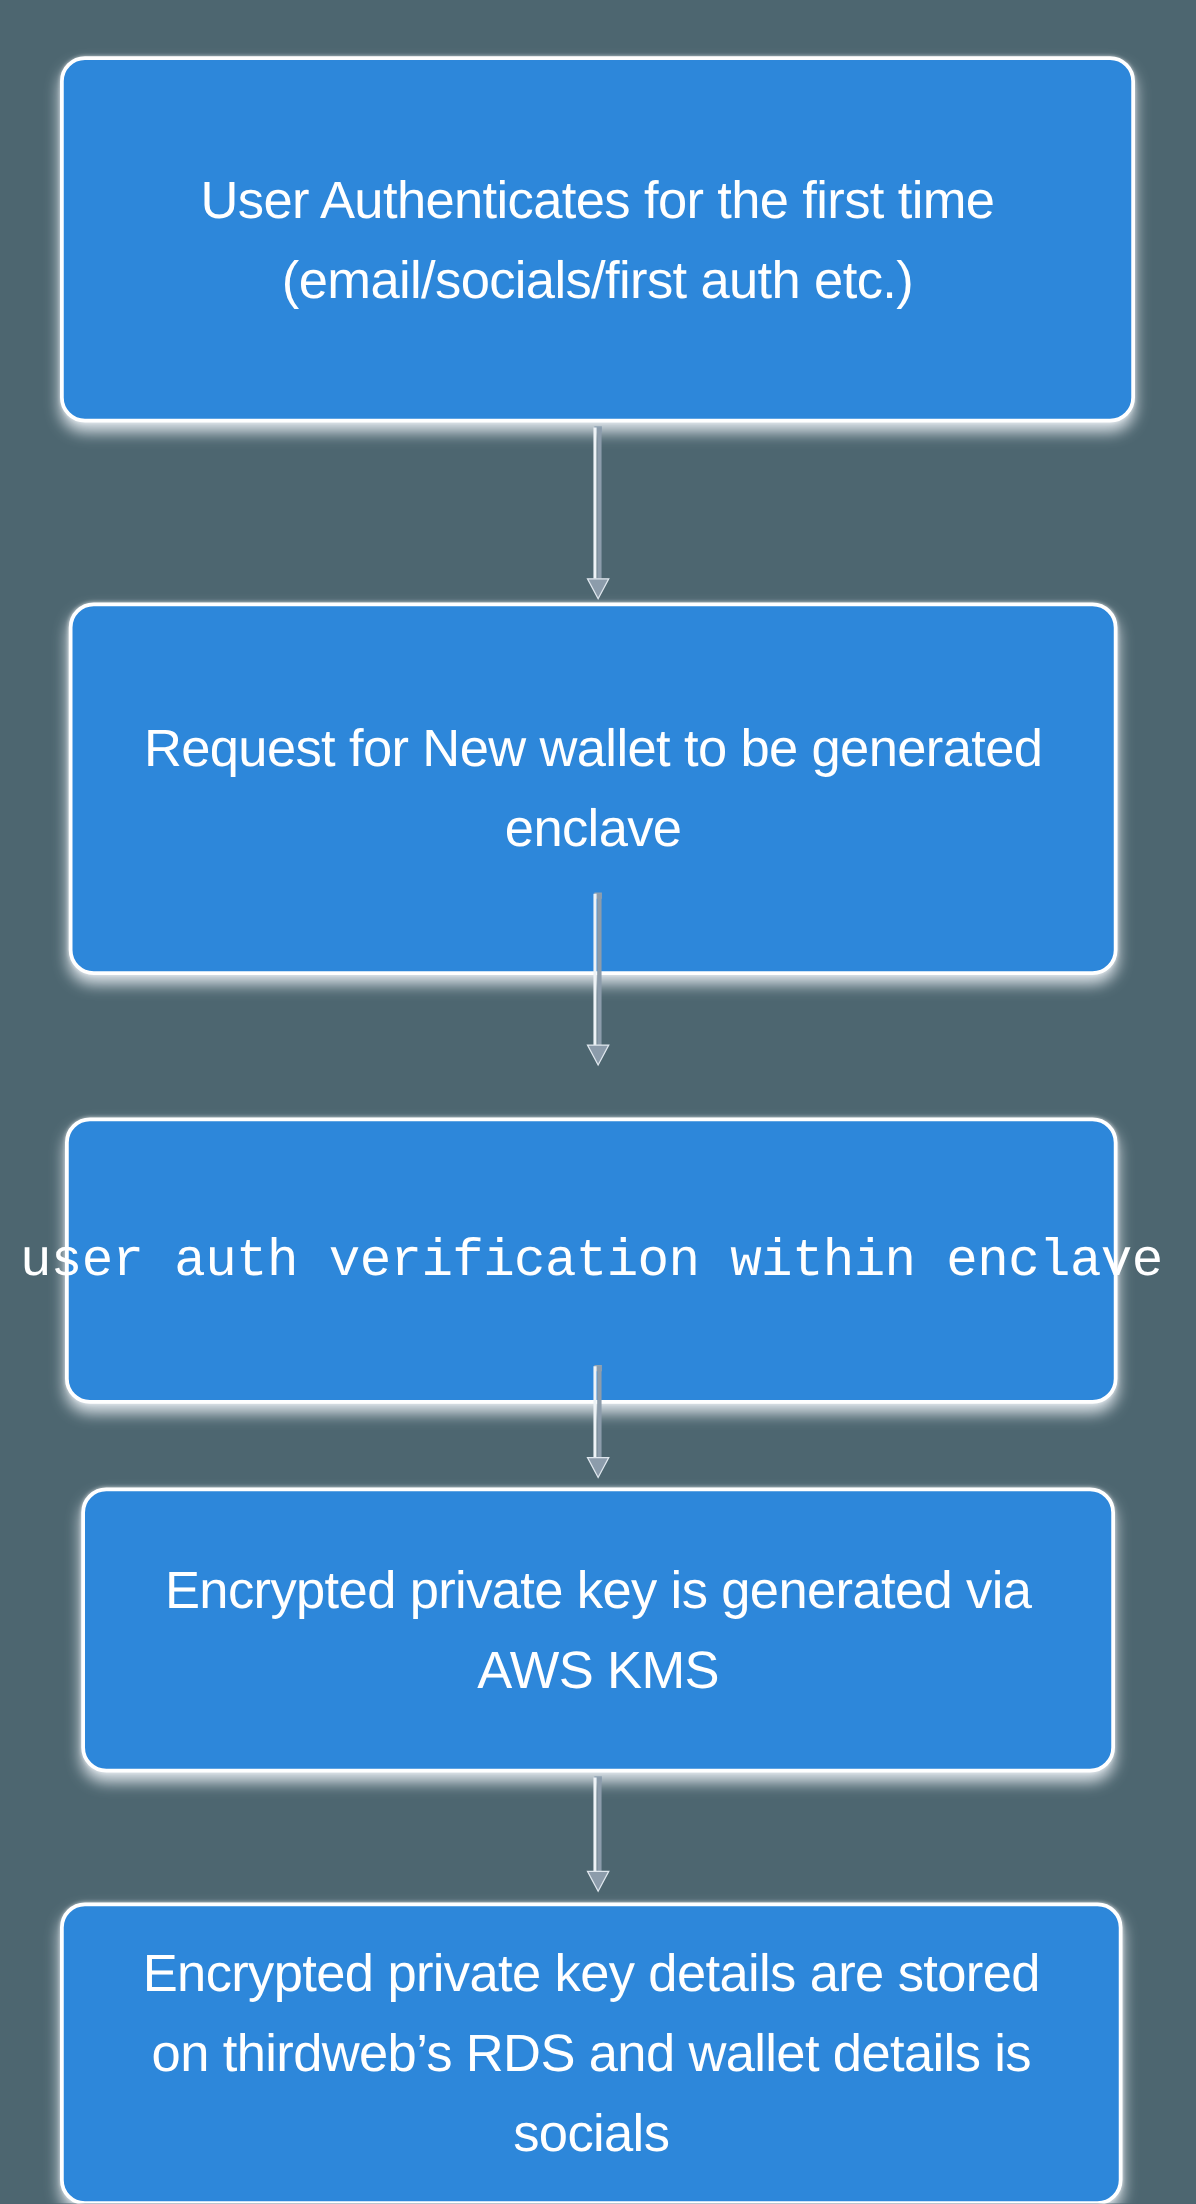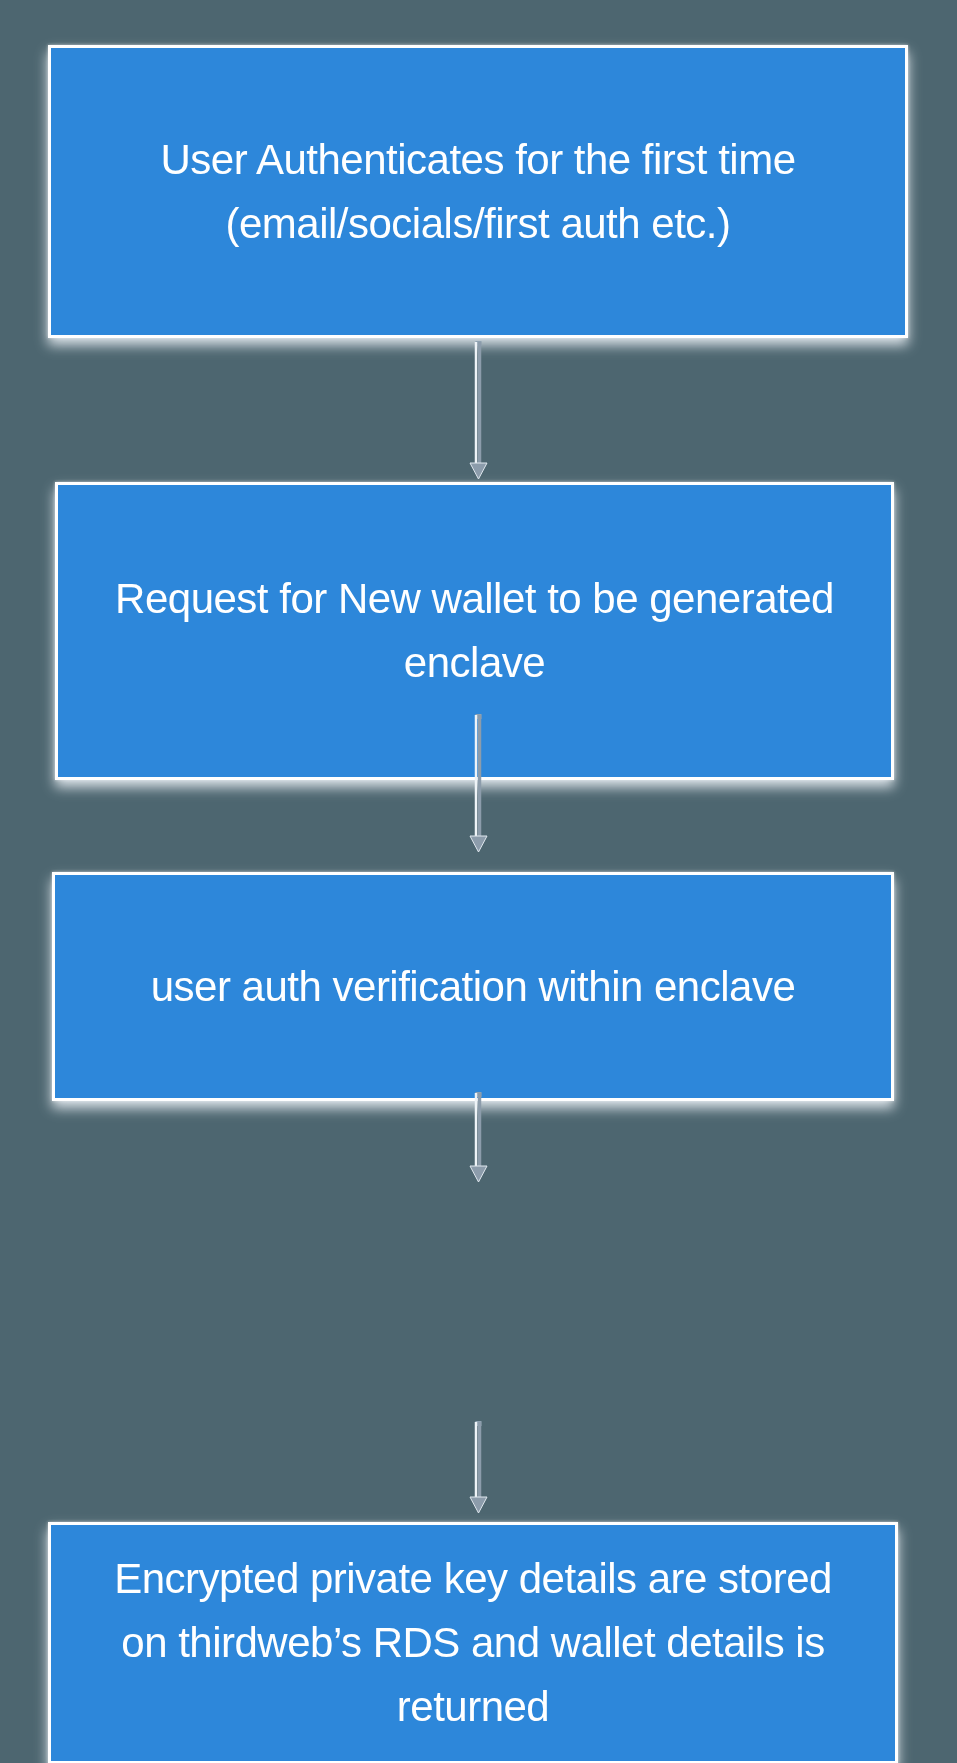--- a/index.html
+++ b/index.html
@@ -9,39 +9,39 @@
     height: 1763px;
     background: #4d6670;
     overflow: hidden;
     font-family: "Liberation Sans", "DejaVu Sans", sans-serif;
   }
   .node {
     position: absolute;
     box-sizing: border-box;
     background: #2d87da;
     border: 3px solid #ffffff;
-    border-radius: 0;
+    border-radius: 20px;
     box-shadow: 0 7px 12px rgba(233, 239, 244, 0.92), 0 0 3px rgba(255, 255, 255, 0.55);
     display: flex;
     align-items: center;
     justify-content: center;
     text-align: center;
     color: #ffffff;
   }
   .node-label {
     font-size: 42px;
     line-height: 64px;
     letter-spacing: -0.5px;
     font-weight: 400;
   }
   .line { display: block; white-space: nowrap; }
 
   .n1 { left: 48px;  top: 45px;   width: 860px; height: 293px; }
   .n2 { left: 55px;  top: 482px;  width: 839px; height: 298px; }
-  .n3 { left: 52px;  top: 872px;  width: 842px; height: 229px; }
+  .n3 { left: 52px;  top: 894px;  width: 842px; height: 229px; font-family: Liberation Mono, monospace; }
   .n4 { left: 65px;  top: 1190px; width: 827px; height: 228px; }
   .n5 { left: 48px;  top: 1522px; width: 850px; height: 242px; }
 
   .arrow { position: absolute; left: 470px; width: 17px; overflow: visible; }
   .a1 { top: 341px;  height: 138px; }
   .a2 { top: 714px;  height: 138px; }
   .a3 { top: 1092px; height: 90px; }
   .a4 { top: 1421px; height: 92px; }
 </style>
 </head>
@@ -83,29 +83,35 @@
     </div>
   </div>
 
   <svg class="arrow a3" viewBox="0 0 17 90">
     <rect x="5.5" y="0" width="6" height="5" fill="#8fa2b2"></rect>
     <line x1="6" y1="1" x2="6" y2="74" stroke="#eef3f7" stroke-width="2.5"></line>
     <line x1="9.5" y1="1" x2="9.5" y2="74" stroke="#8c9cab" stroke-width="3.5"></line>
     <polygon points="0,74 17,74 8.5,90" fill="#8c9cab" stroke="#dfe7ee" stroke-width="1"></polygon>
   </svg>
 
+  <div class="node n4">
+    <div class="node-label">
+      <span class="line">Encrypted private key is generated via</span>
+      <span class="line">AWS KMS</span>
+    </div>
+  </div>
 
   <svg class="arrow a4" viewBox="0 0 17 92">
     <rect x="5.5" y="0" width="6" height="5" fill="#8fa2b2"></rect>
     <line x1="6" y1="1" x2="6" y2="76" stroke="#eef3f7" stroke-width="2.5"></line>
     <line x1="9.5" y1="1" x2="9.5" y2="76" stroke="#8c9cab" stroke-width="3.5"></line>
     <polygon points="0,76 17,76 8.5,92" fill="#8c9cab" stroke="#dfe7ee" stroke-width="1"></polygon>
   </svg>
 
   <div class="node n5">
     <div class="node-label">
       <span class="line">Encrypted private key details are stored</span>
       <span class="line">on thirdweb’s RDS and wallet details is</span>
-      <span class="line">returned</span>
+      <span class="line">socials</span>
     </div>
   </div>
 
 </div>
 
 </body></html>

